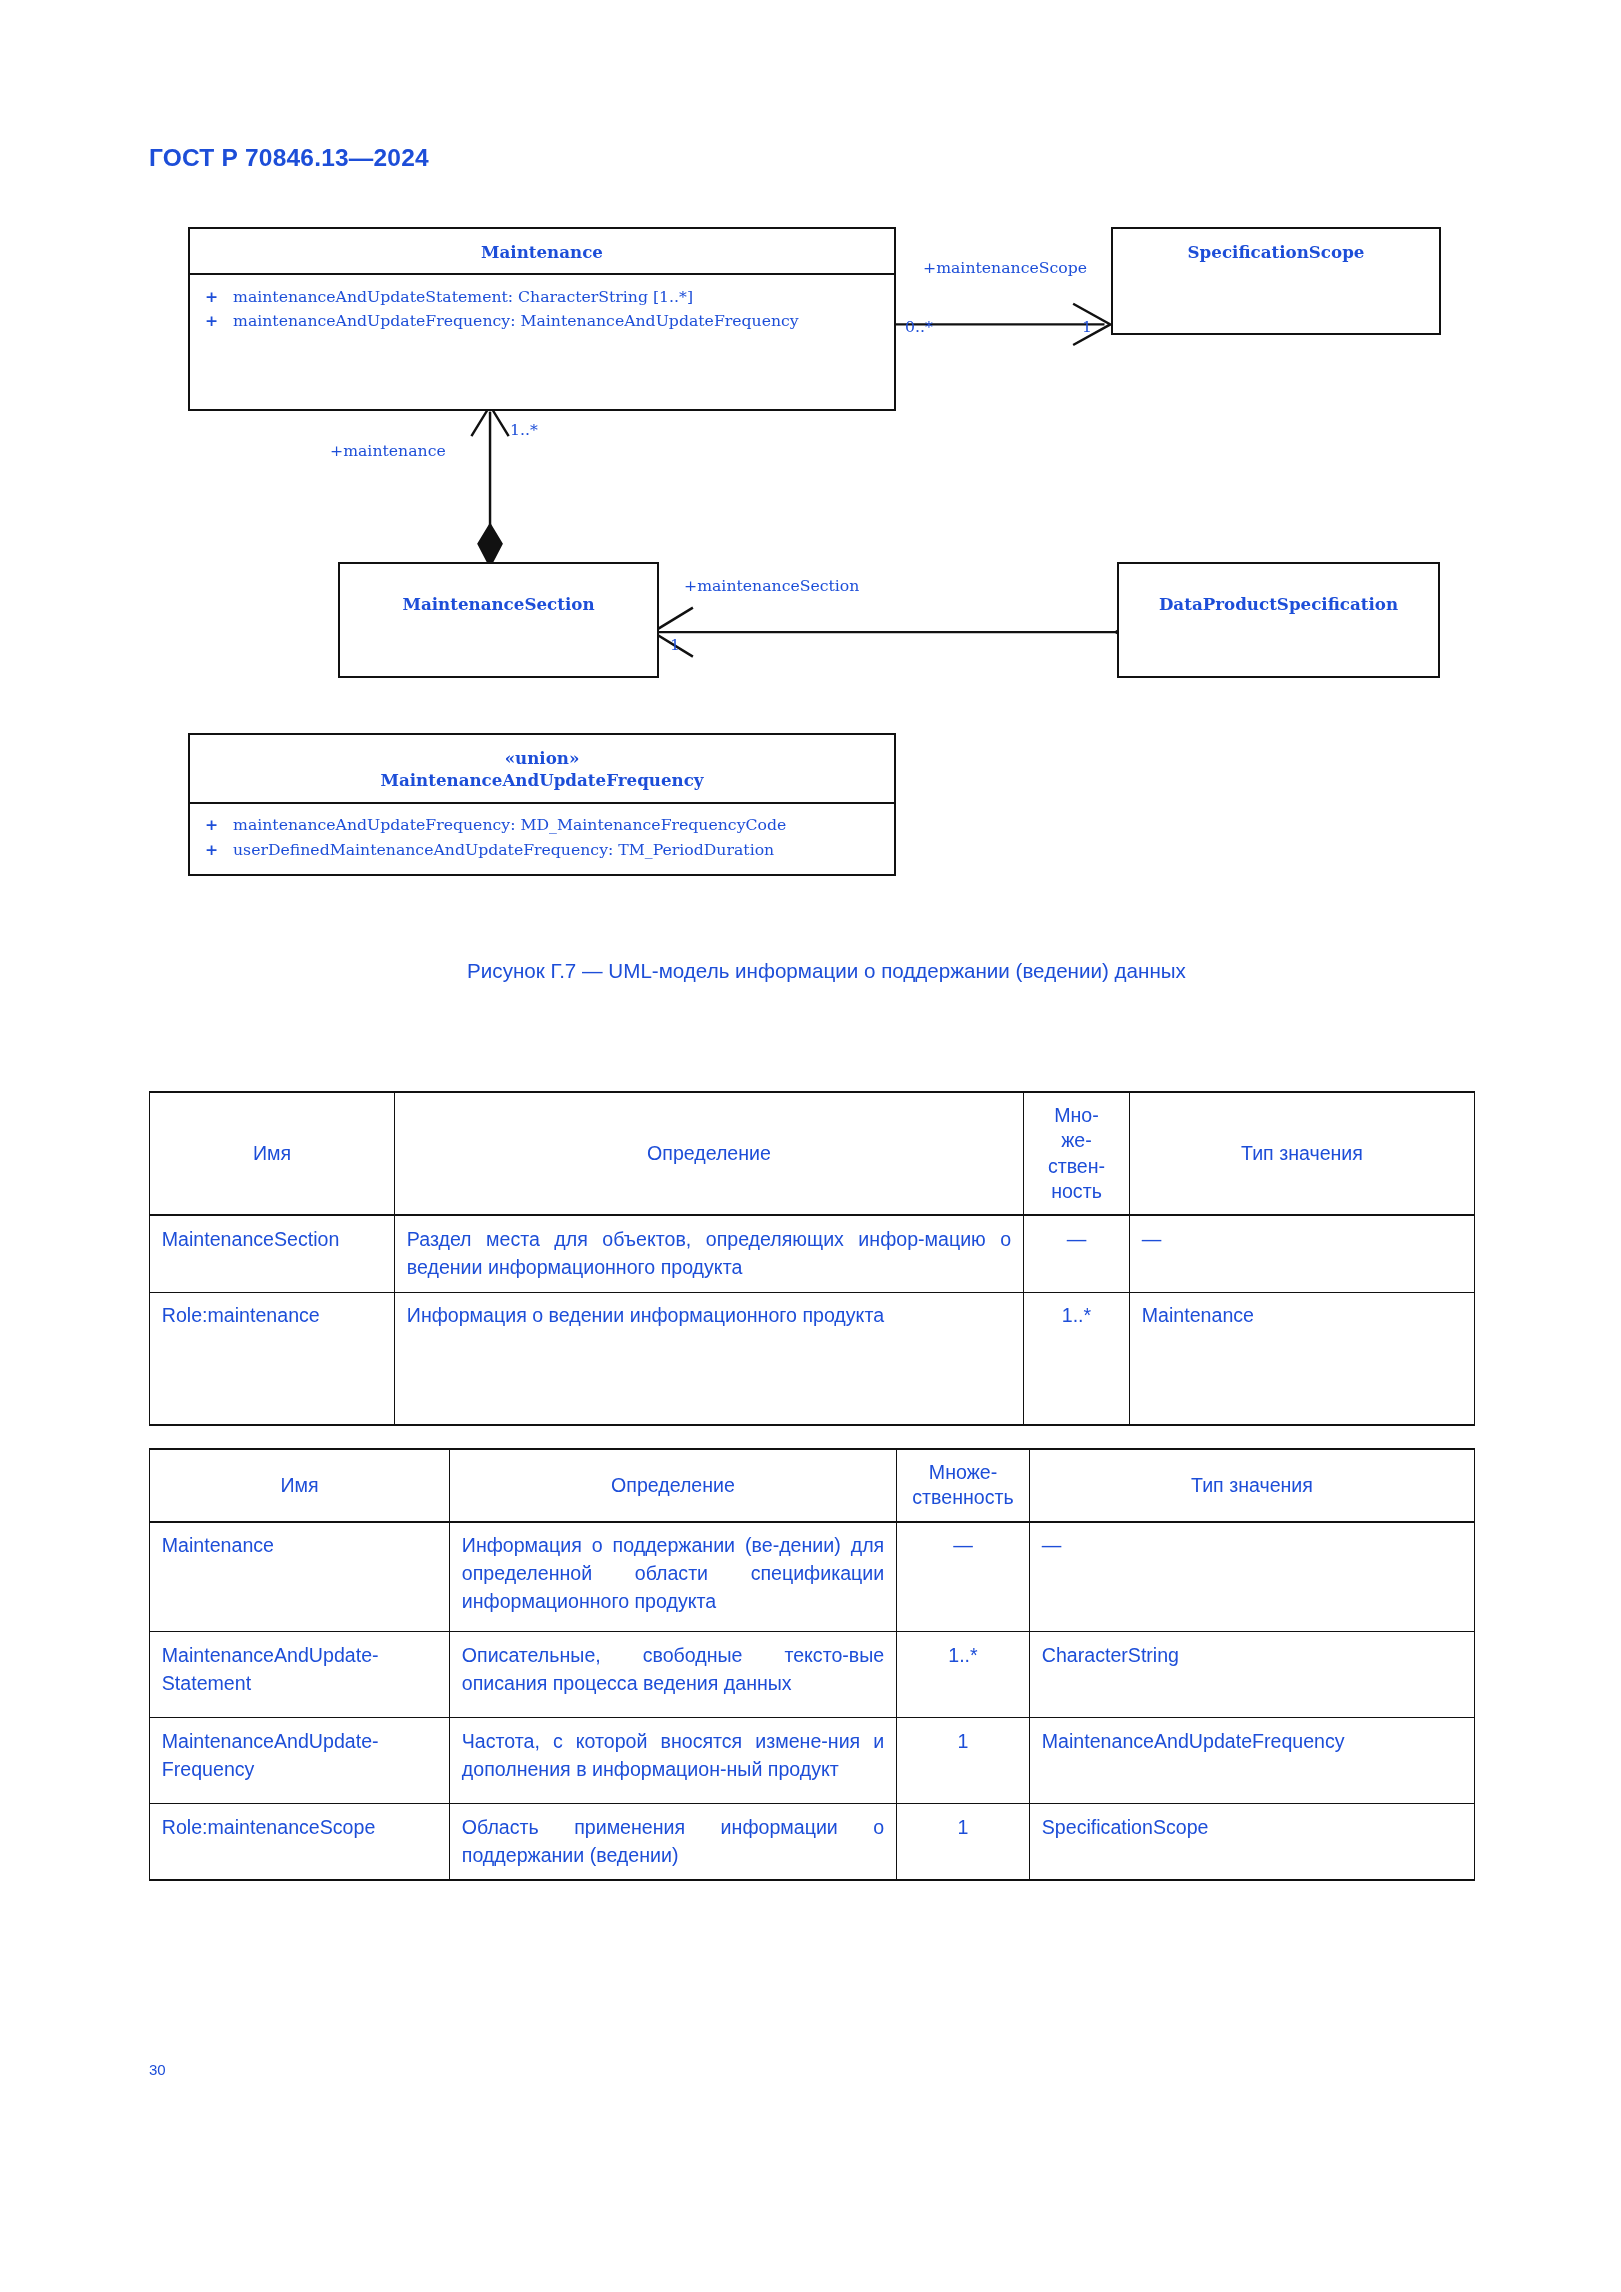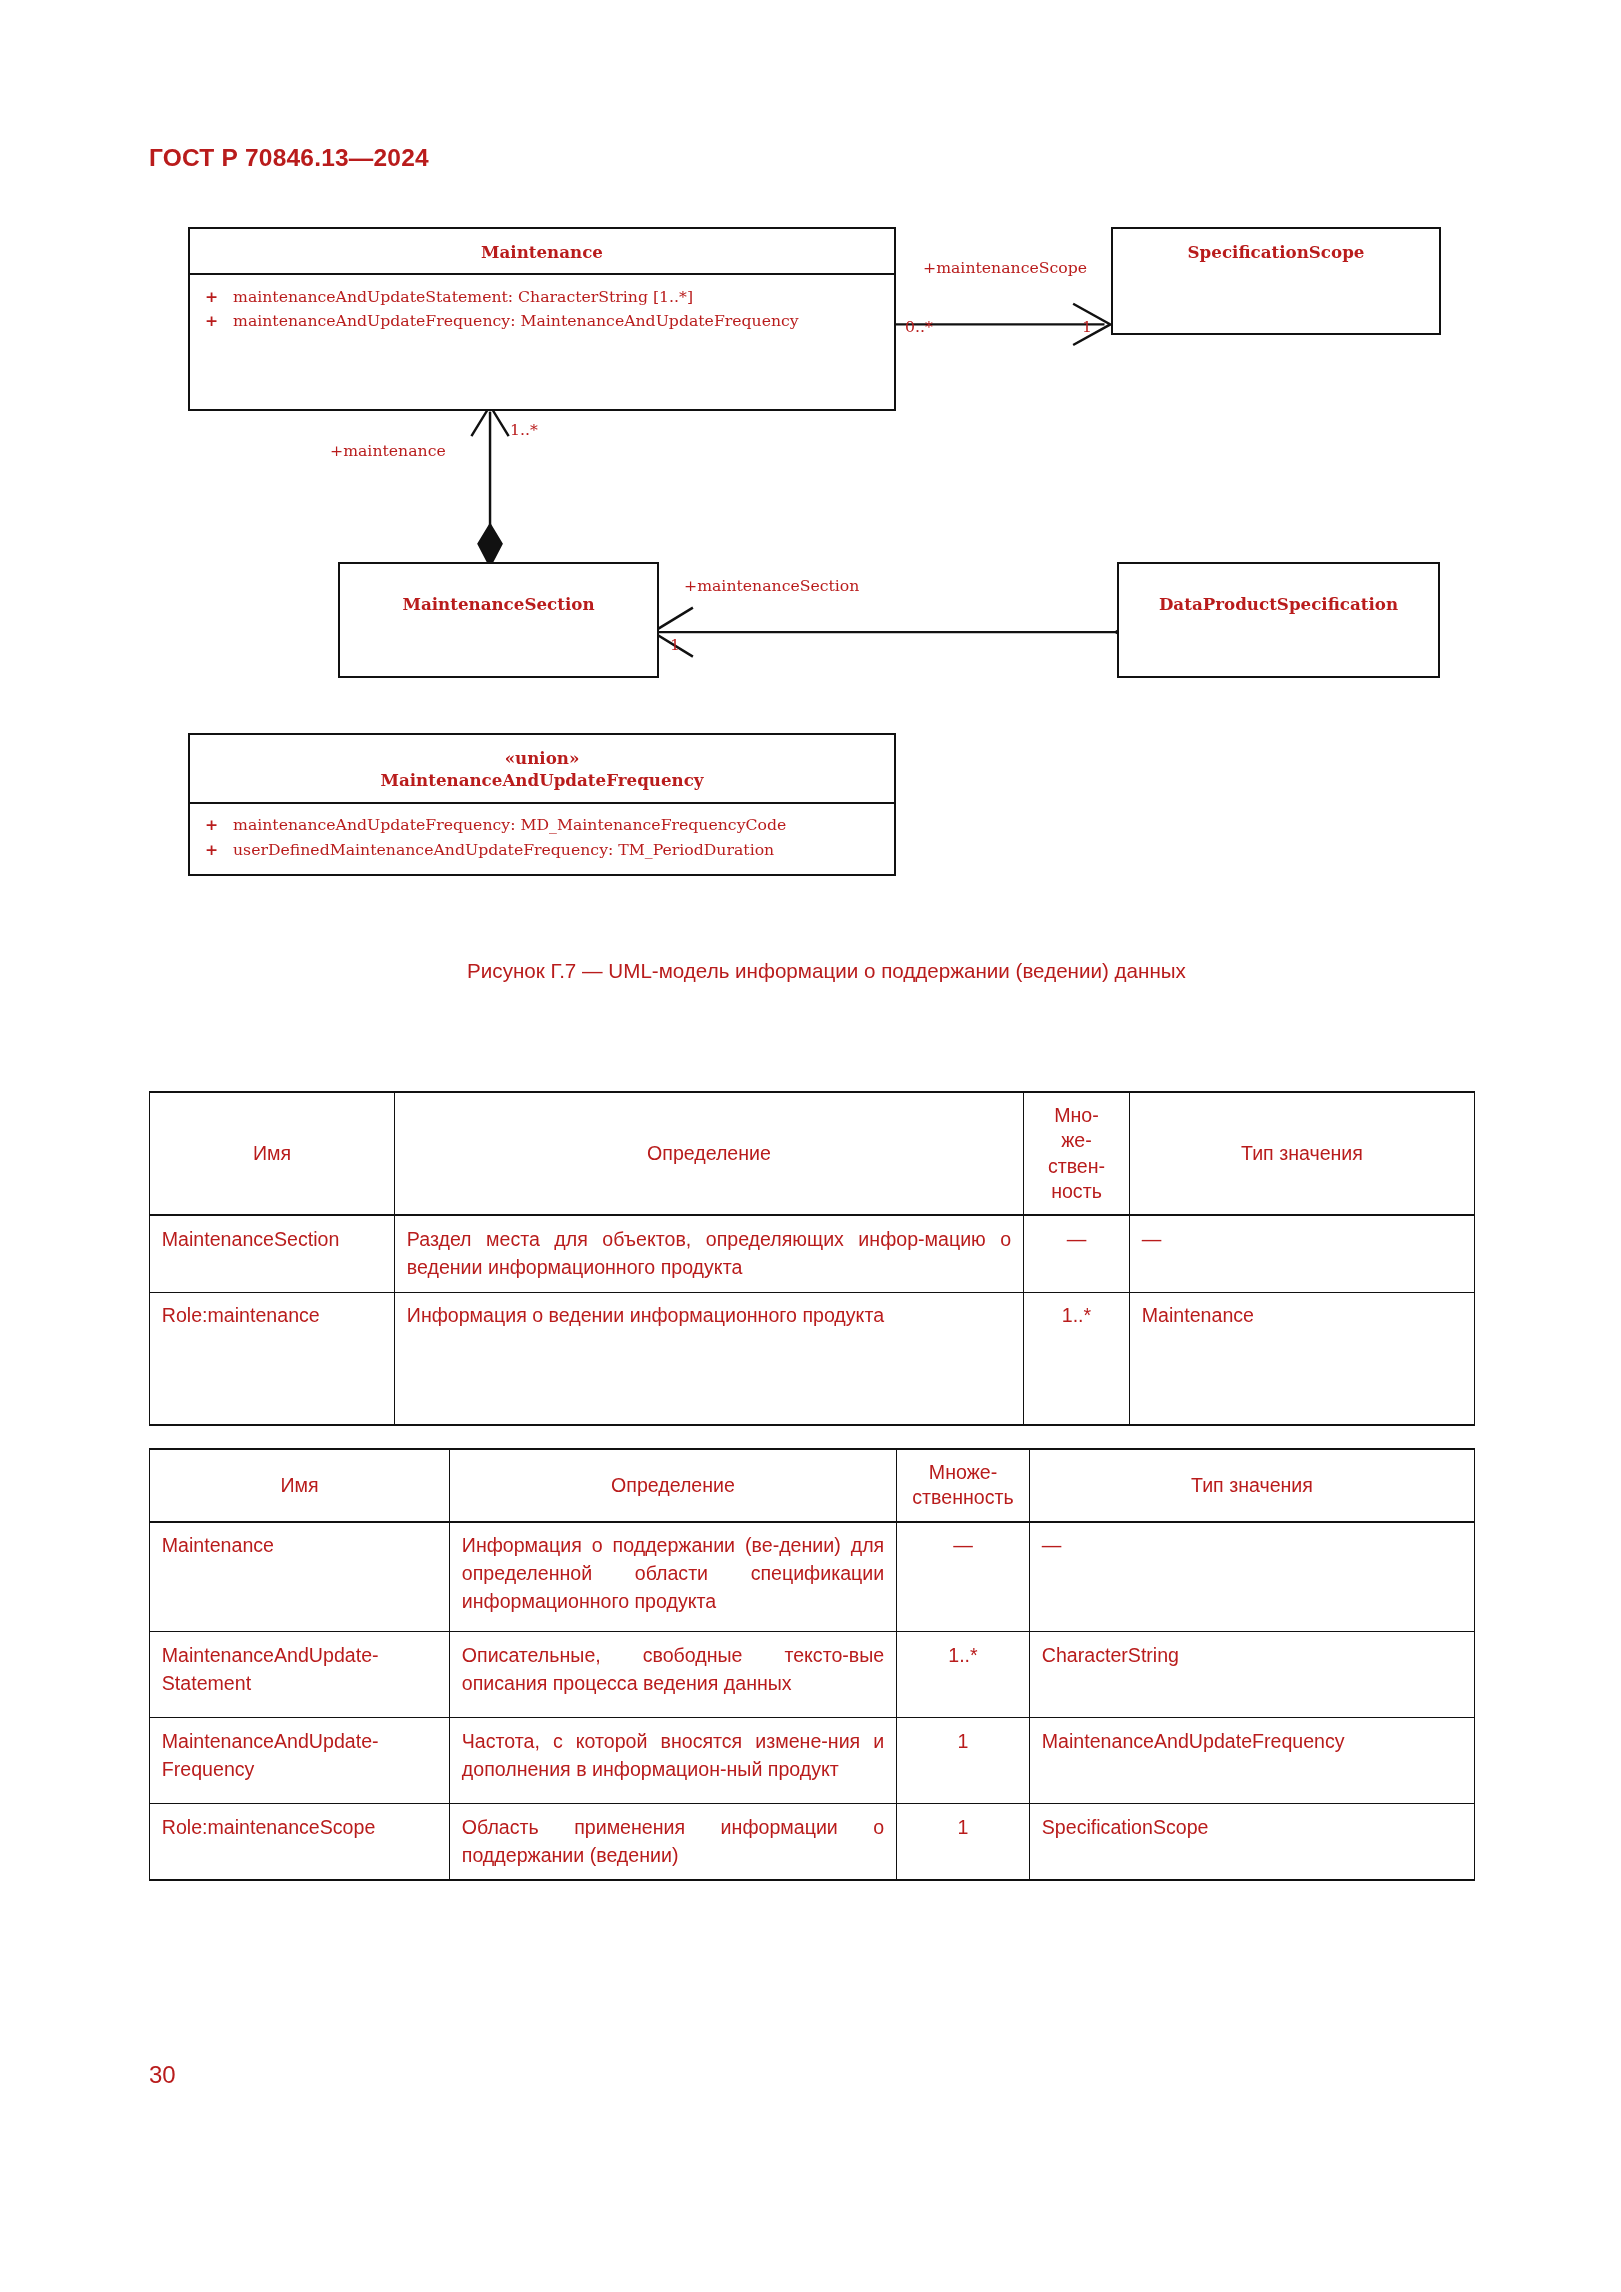--- a/index.html
+++ b/index.html
@@ -7,21 +7,21 @@
     margin: 0;
     padding: 0;
     background: #ffffff;
   }
   .page {
     position: relative;
     width: 1621px;
     height: 2293px;
     background: #ffffff;
     font-family: "Liberation Sans", sans-serif;
-    color: #b91c1c;
+    color: #1d4ed8;
     overflow: hidden;
   }
 
   
   .doc-header {
     position: absolute;
     left: 149px;
     top: 144px;
     font-family: "Liberation Sans", sans-serif;
     font-weight: bold;
@@ -131,21 +131,21 @@
   .gost-table td.c-def   { text-align: justify; text-align-last: left; hyphens: manual; }
   .gost-table td.c-mult  { text-align: center; }
   .gost-table td.c-type  { text-align: left; }
   .narrow-head { line-height: 1.3; }
 
   .page-number {
     position: absolute;
     left: 149px;
     top: 2061px;
     font-family: "Liberation Sans", sans-serif;
-    font-size: 24px;
+    font-size: 15px;
   }
 </style>
 </head>
 <body>
 
 <div class="page">
 
   <div class="doc-header">ГОСТ Р 70846.13—2024</div>
 
   <div class="figure">

